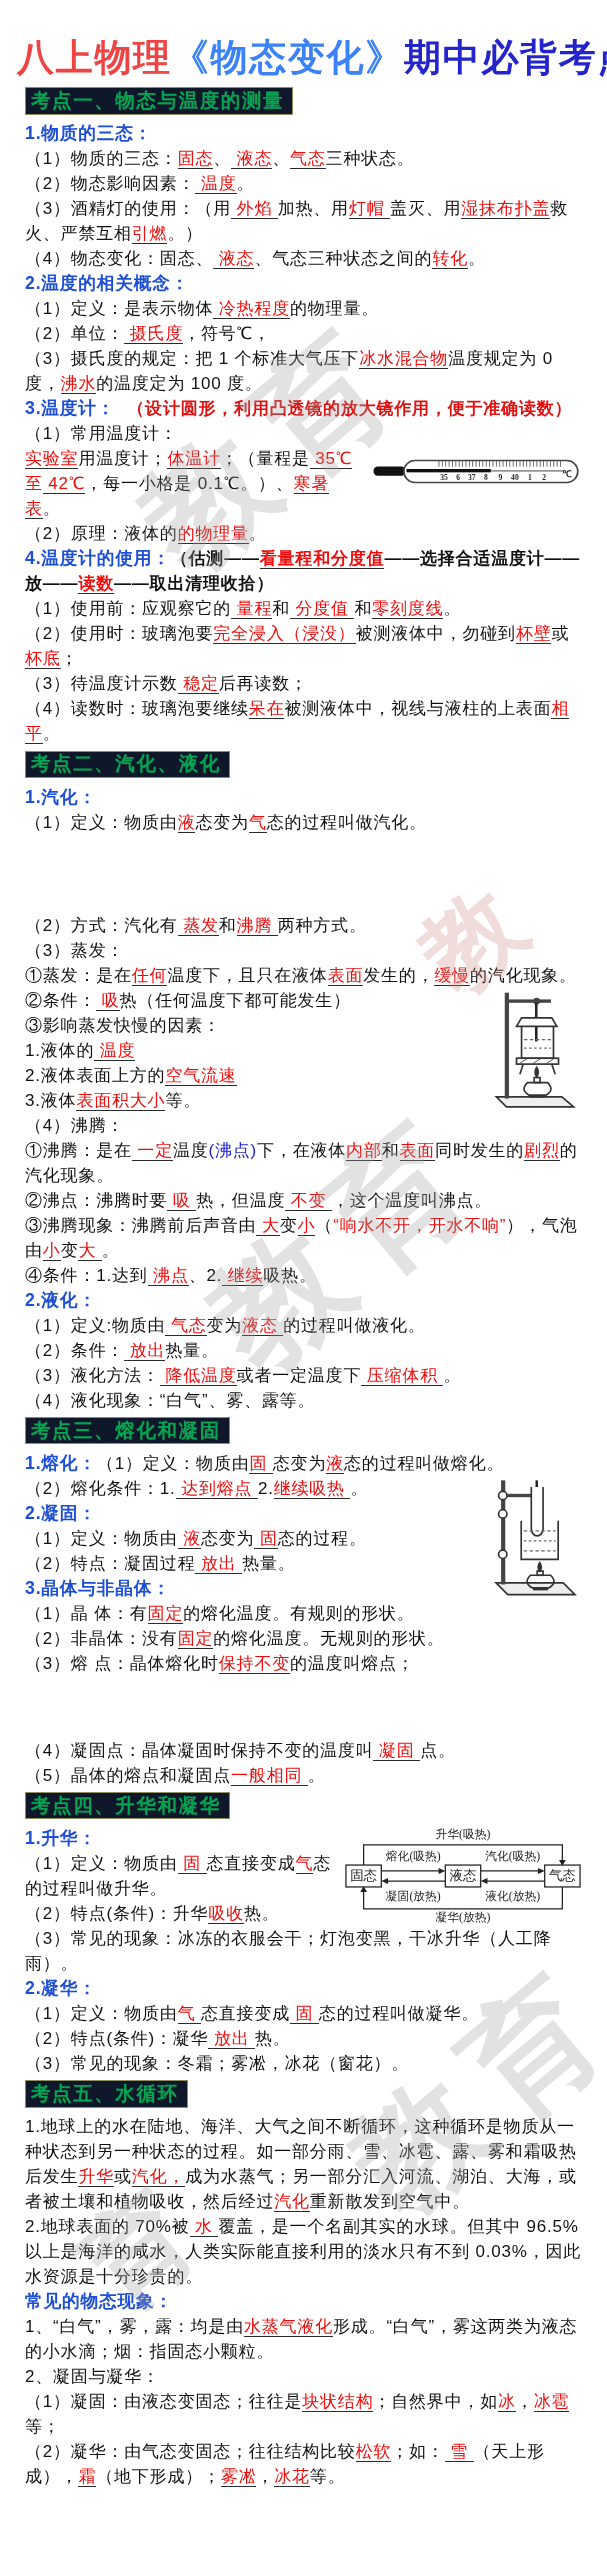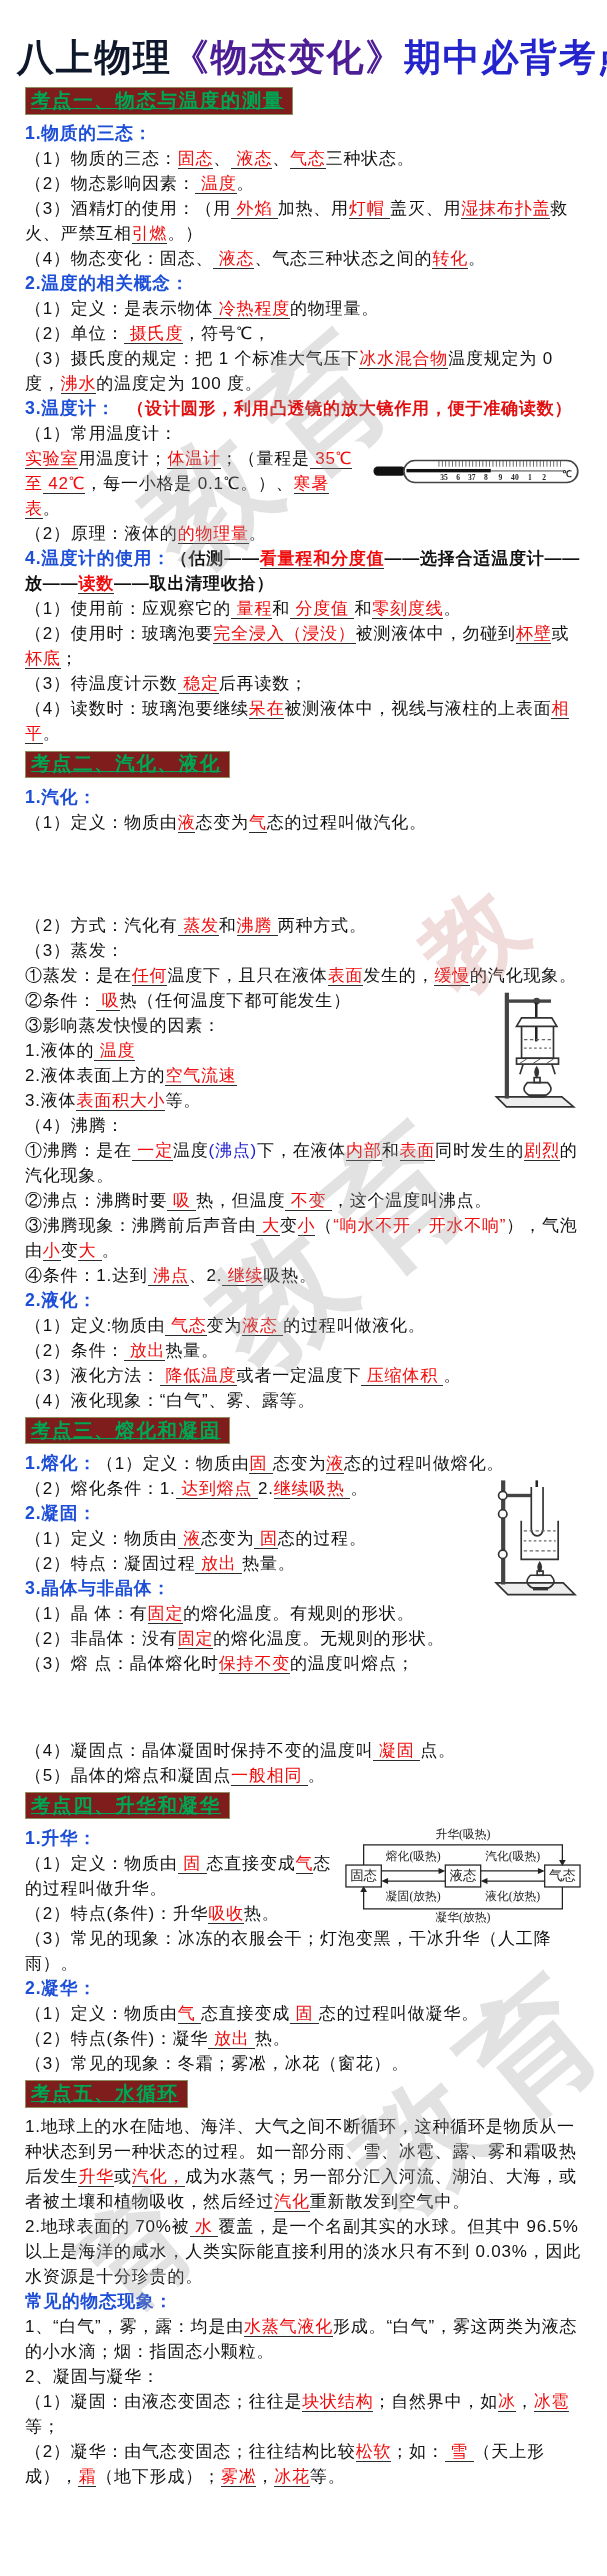--- a/index.html
+++ b/index.html
@@ -10,28 +10,28 @@
       transform:rotate(-40deg);color:rgba(158,158,158,0.30);letter-spacing:22px;
       font-family:"Liberation Serif",serif;white-space:nowrap;}
   .wm1{left:126px;top:363px;font-size:126px;}
   .wm2{left:194px;top:1155px;font-size:131px;}
   .wm3{left:422px;top:869px;font-size:97px;color:rgba(205,130,130,0.28);}
   .wm4{left:337px;top:2007px;font-size:126px;}
   .wm5{left:84px;top:2175px;font-size:105px;}
   
   .title{margin:37px 17px 8.4px;text-align:center;font-weight:bold;font-size:37px;line-height:42px;
          font-family:"Liberation Serif",serif;letter-spacing:1.7px;white-space:nowrap;}
-  .t-black{color:#0f172a;} .t-red{color:#4c1d95;} .t-blue{color:#2424cc;}
+  .t-black{color:#ef4444;} .t-red{color:#3b82f6;} .t-blue{color:#2424cc;}
   
   .content{position:relative;z-index:2;padding:0 25px;}
   .line{font-size:17px;line-height:25px;letter-spacing:0.8px;min-height:25px;}
   .banner-row{clear:both;margin:4.2px 0;line-height:29px;}
-  .banner{display:inline-block;background:#7f1d1d;border:1.7px solid #8e8e5e;color:#00a651;
+  .banner{display:inline-block;background:#0f172a;border:1.7px solid #8e8e5e;color:#00a651;
           font-weight:bold;font-size:19.4px;line-height:23px;padding:0.8px 8.4px 1.7px 5px;
-          text-shadow:0.8px 0.8px 0 rgba(60,60,60,0.45);letter-spacing:1.7px;text-decoration:underline;}
+          text-shadow:0.8px 0.8px 0 rgba(60,60,60,0.45);letter-spacing:1.7px;}
   .gap-lg{height:78px;clear:none;}
   .gap-md{height:62px;}
   
   .run-k{color:#111;}
   .run-kb{color:#111;font-weight:bold;}
   .run-r{color:#f00c0c;border-bottom:1.7px solid #2b2b2b;}
   .run-rb{color:#f00c0c;font-weight:bold;border-bottom:1.7px solid #2b2b2b;}
   .run-u{color:#f00c0c;}
   .run-ub{color:#e01010;font-weight:bold;margin-left:12px;}
   .run-b{color:#2222d0;}

